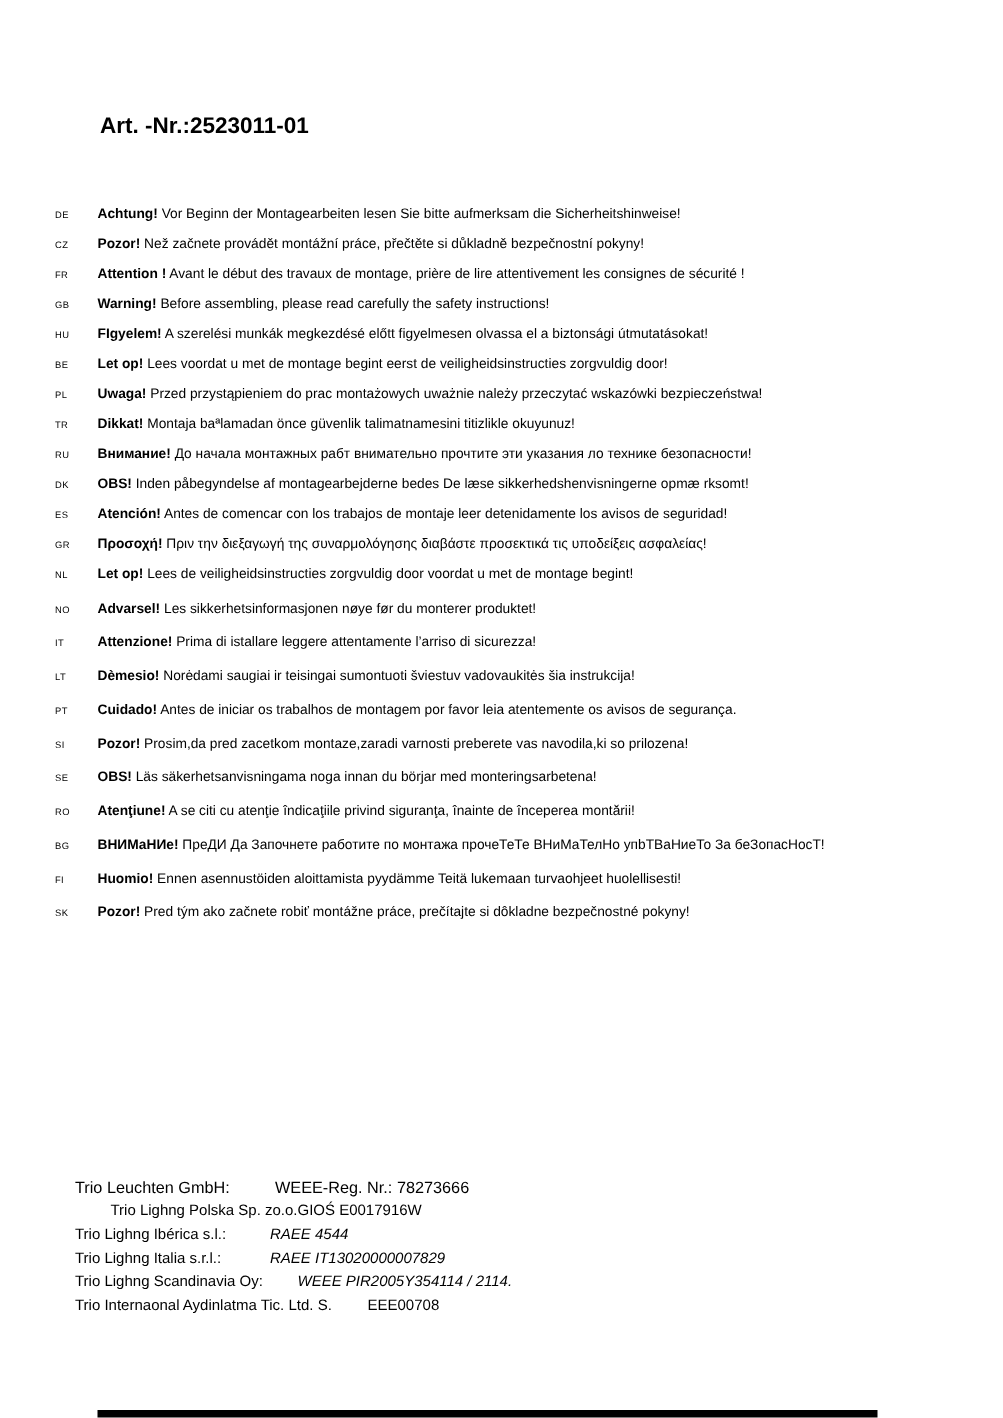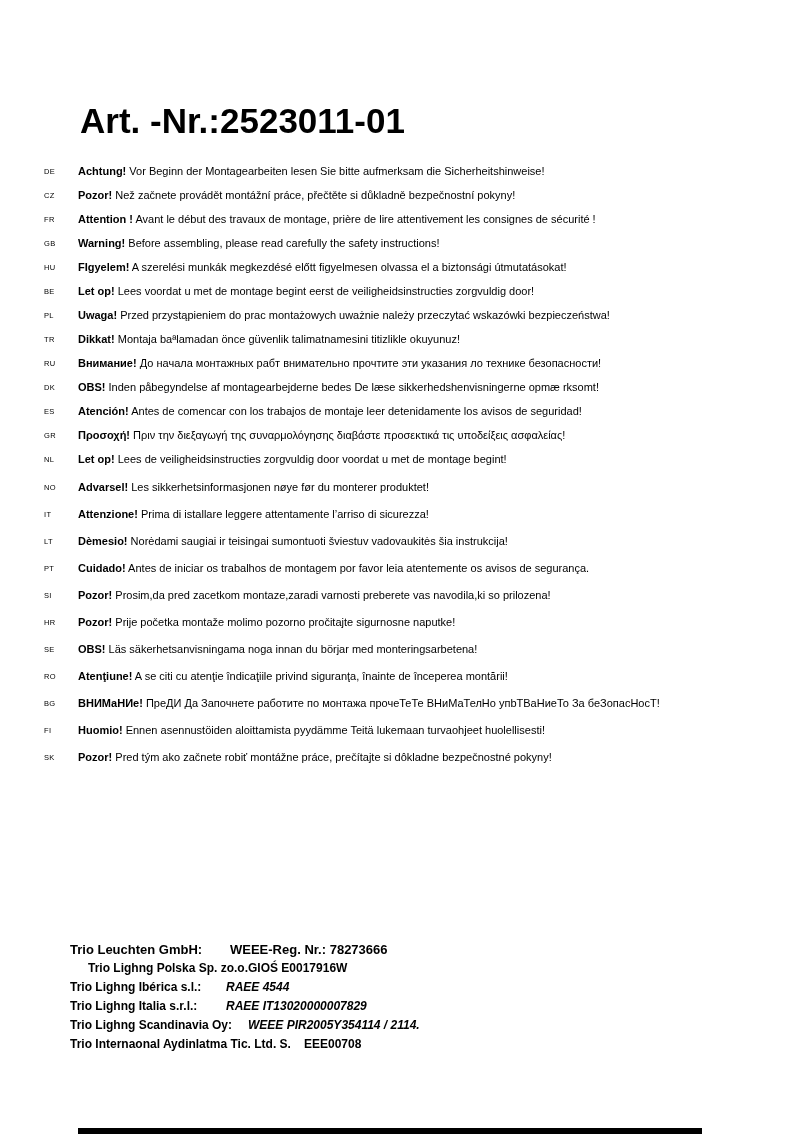--- a/index.html
+++ b/index.html
@@ -6,35 +6,35 @@
   body {
     width: 802px; height: 1134px;
     background: #ffffff; color: #000000;
     font-family: "Liberation Sans", sans-serif;
     position: relative; overflow: hidden;
   }
   .page { position: absolute; inset: 0; }
 
   .title {
     position: absolute; left: 80px; top: 78px;
-    font-size: 35px; font-weight: bold; letter-spacing: 0px;
+    font-size: 18px; font-weight: bold; letter-spacing: 0px;
   }
 
   .warnings { position: absolute; left: 44px; top: 165px; right: 24px; }
   .row { display: flex; align-items: flex-start; margin-bottom: 11px; }
   .row:nth-child(13) { margin-bottom: 15px; }
   .row:nth-child(n+14) { margin-bottom: 14px; }
   .code {
     width: 26px; flex: 0 0 26px; margin-right: 8px;
     font-size: 7.5px; padding-top: 2px; letter-spacing: 0.3px;
   }
   .msg { font-size: 11px; line-height: 13px; }
   .kw { font-weight: bold; }
 
-  .footer { position: absolute; left: 70px; top: 940px; font-weight: bold; }
+  .footer { position: absolute; left: 60px; top: 940px; }
   .f-line { display: flex; font-size: 12px; line-height: 19px; white-space: nowrap; }
   .f-line:nth-child(1) { font-size: 13px; }
   .f-company { display: inline-block; }
   .f-line:nth-child(1) .f-company { width: 160px; }
   .f-line:nth-child(2) .f-company { width: 178px; text-align: right; }
   .f-line:nth-child(3) .f-company { width: 156px; }
   .f-line:nth-child(4) .f-company { width: 156px; }
   .f-line:nth-child(5) .f-company { width: 178px; }
   .f-line:nth-child(6) .f-company { width: 234px; }
   .f-reg.italic { font-style: italic; }
@@ -118,24 +118,20 @@
     </div>
     <div class="row">
       <span class="code">PT</span>
       <span class="msg"><span class="kw">Cuidado!</span><span> Antes de iniciar os trabalhos de montagem por favor leia atentemente os avisos de segurança.</span></span>
     </div>
     <div class="row">
       <span class="code">SI</span>
       <span class="msg"><span class="kw">Pozor!</span><span> Prosim,da pred zacetkom montaze,zaradi varnosti preberete vas navodila,ki so prilozena!</span></span>
     </div>
     <div class="row">
-      <span class="code">HR</span>
-      <span class="msg"><span class="kw">Pozor!</span><span> Prije početka montaže molimo pozorno pročitajte sigurnosne naputke!</span></span>
-    </div>
-    <div class="row">
       <span class="code">SE</span>
       <span class="msg"><span class="kw">OBS!</span><span> Läs säkerhetsanvisningama noga innan du börjar med monteringsarbetena!</span></span>
     </div>
     <div class="row">
       <span class="code">RO</span>
       <span class="msg"><span class="kw">Atenţiune!</span><span> A se citi cu atenţie îndicaţiile privind siguranţa, înainte de începerea montării!</span></span>
     </div>
     <div class="row">
       <span class="code">BG</span>
       <span class="msg"><span class="kw">ВНИМаНИе!</span><span> ПреДИ Да Започнете работите по монтажа прочеТеТе ВНиМаТелНо упbТВаНиеТо За беЗопасНосТ!</span></span>

